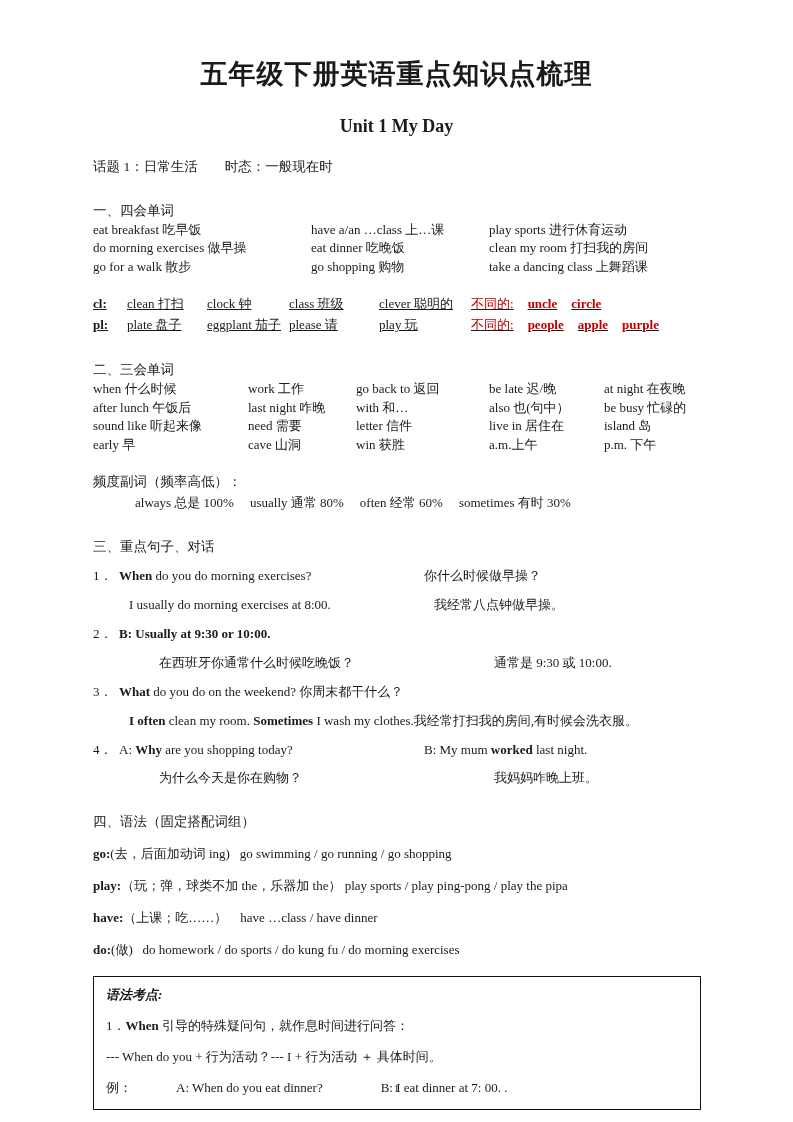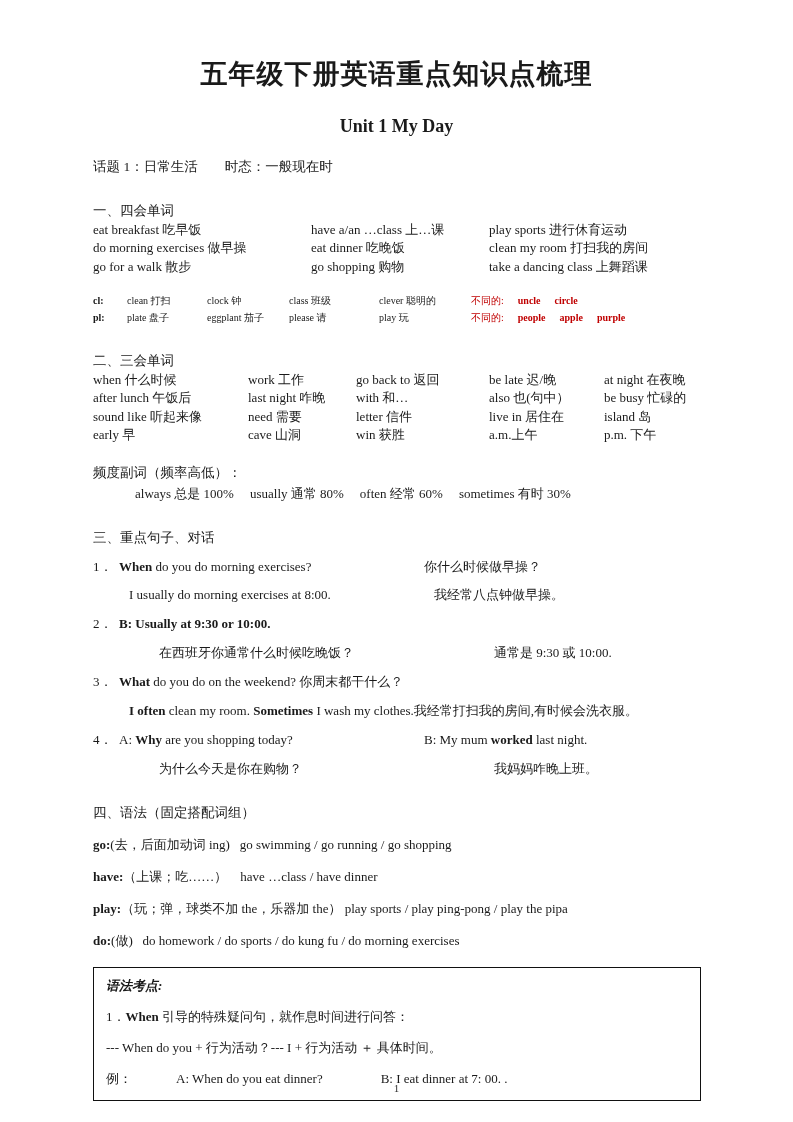--- a/index.html
+++ b/index.html
@@ -66,22 +66,23 @@
     line-height: 1.42;
     white-space: nowrap;
   }
   .vocab-grid.g4 { grid-template-columns: 218px 178px auto; }
   .vocab-grid.g3 { grid-template-columns: 155px 108px 133px 115px auto; }
   .vocab-grid .cell { overflow: visible; }
 
   
   .clpl {
     margin-top: 17px;
-    font-size: 10px;
+    font-size: 13px;
     line-height: 1.62;
+    text-decoration: underline;
   }
   .clpl-row {
     display: grid;
     grid-template-columns: 34px 80px 82px 90px 92px auto;
     white-space: nowrap;
     align-items: baseline;
   }
   .clpl-key { font-weight: bold; }
   .red { color: #c00000; }
   .red-b { color: #c00000; font-weight: bold; }
@@ -293,24 +294,24 @@
       </div>
 
     </div>
 
     <div class="section-head">四、语法（固定搭配词组）</div>
     <div class="gram-list">
       <div class="gram-row">
         <span class="gram-key">go:</span><span>(去，后面加动词 ing)</span>&nbsp;&nbsp; <span>go swimming / go running / go shopping</span>
       </div>
       <div class="gram-row">
+        <span class="gram-key">play:</span><span>（玩；弹，球类不加 the，乐器加 the）</span> <span>play sports / play ping-pong / play the pipa</span>
+      </div>
+      <div class="gram-row">
         <span class="gram-key">have:</span><span>（上课；吃……）</span>&nbsp;&nbsp;&nbsp; <span>have  …class / have dinner</span>
-      </div>
-      <div class="gram-row">
-        <span class="gram-key">play:</span><span>（玩；弹，球类不加 the，乐器加 the）</span> <span>play sports / play ping-pong / play the pipa</span>
       </div>
       <div class="gram-row">
         <span class="gram-key">do:</span><span>(做)</span>&nbsp;&nbsp; <span>do homework / do sports / do kung fu / do morning exercises</span>
       </div>
     </div>
 
     <div class="gram-box">
       <div class="gram-box-title">语法考点:</div>
       <div class="gb-row">
         <span>1．</span><b>When</b><span> 引导的特殊疑问句，就作息时间进行问答：</span>

